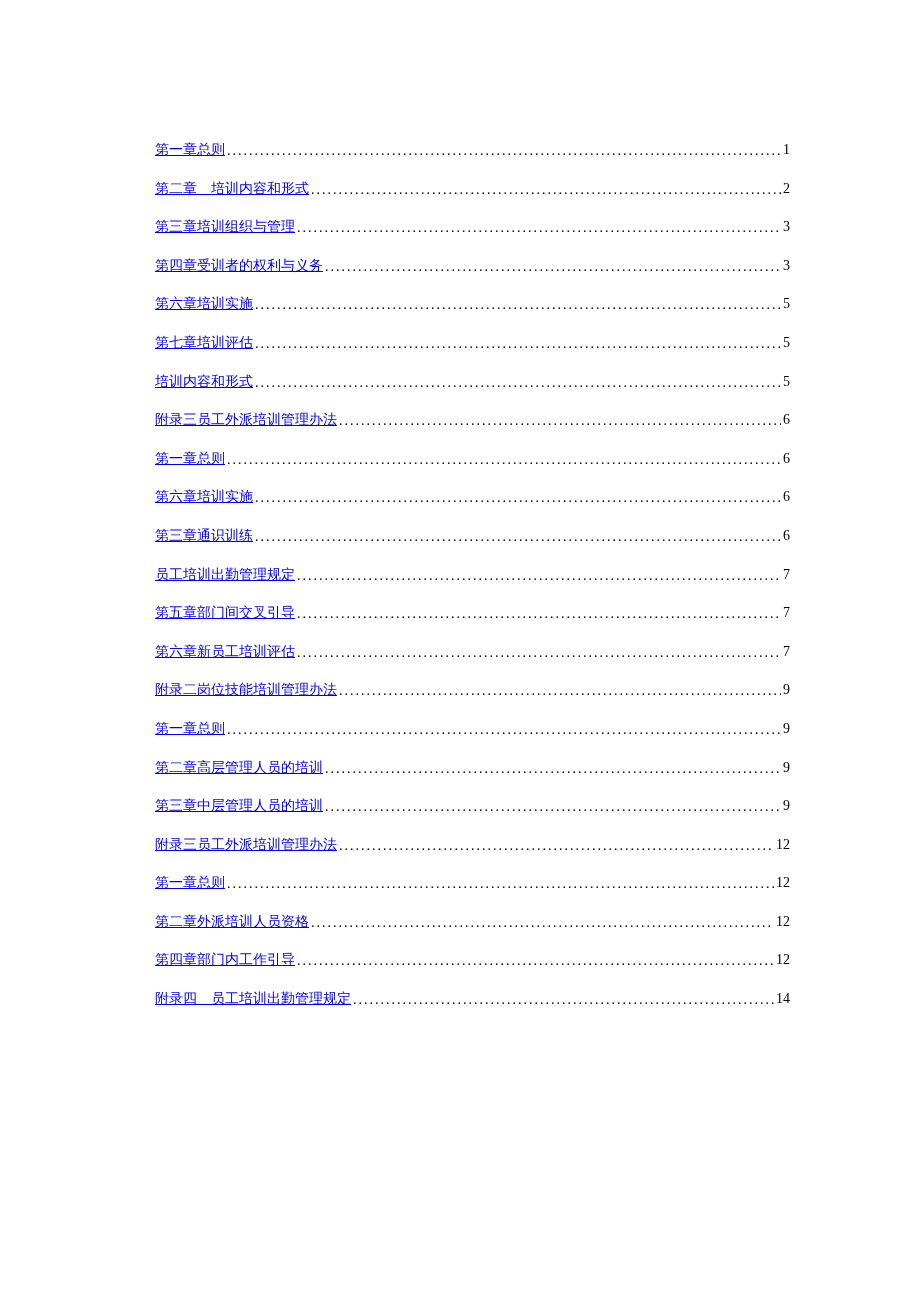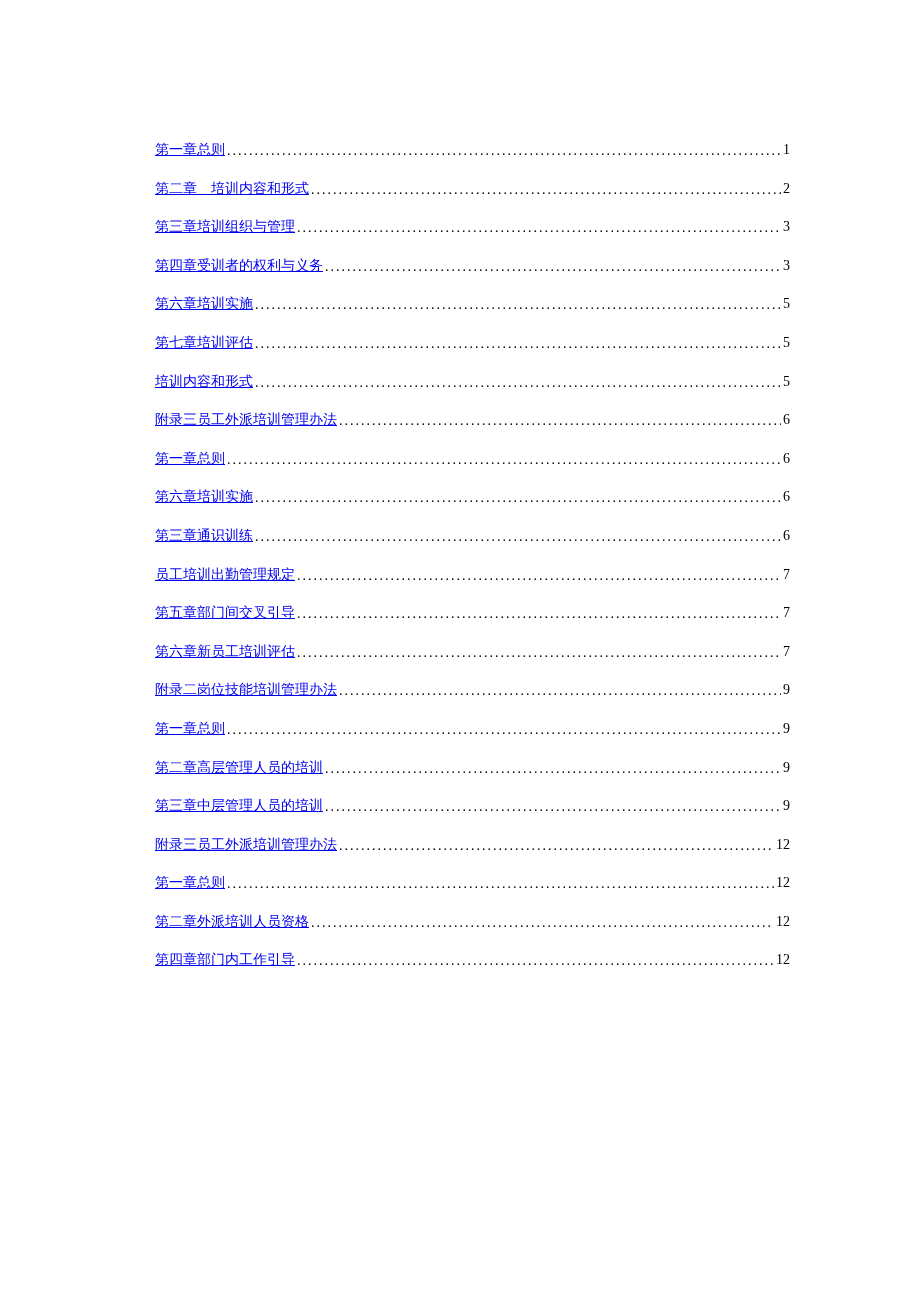--- a/index.html
+++ b/index.html
@@ -157,13 +157,18 @@
     <div class="toc-entry">
       <a class="toc-link" href="#">第二章外派培训人员资格</a>
       <span class="toc-dots"></span>
       <span class="toc-page">12</span>
     </div>
     <div class="toc-entry">
       <a class="toc-link" href="#">第四章部门内工作引导</a>
       <span class="toc-dots"></span>
       <span class="toc-page">12</span>
     </div>
+    <div class="toc-entry">
+      <a class="toc-link" href="#">附录四　员工培训出勤管理规定</a>
+      <span class="toc-dots"></span>
+      <span class="toc-page">14</span>
+    </div>
   </div>
 
 </body></html>

